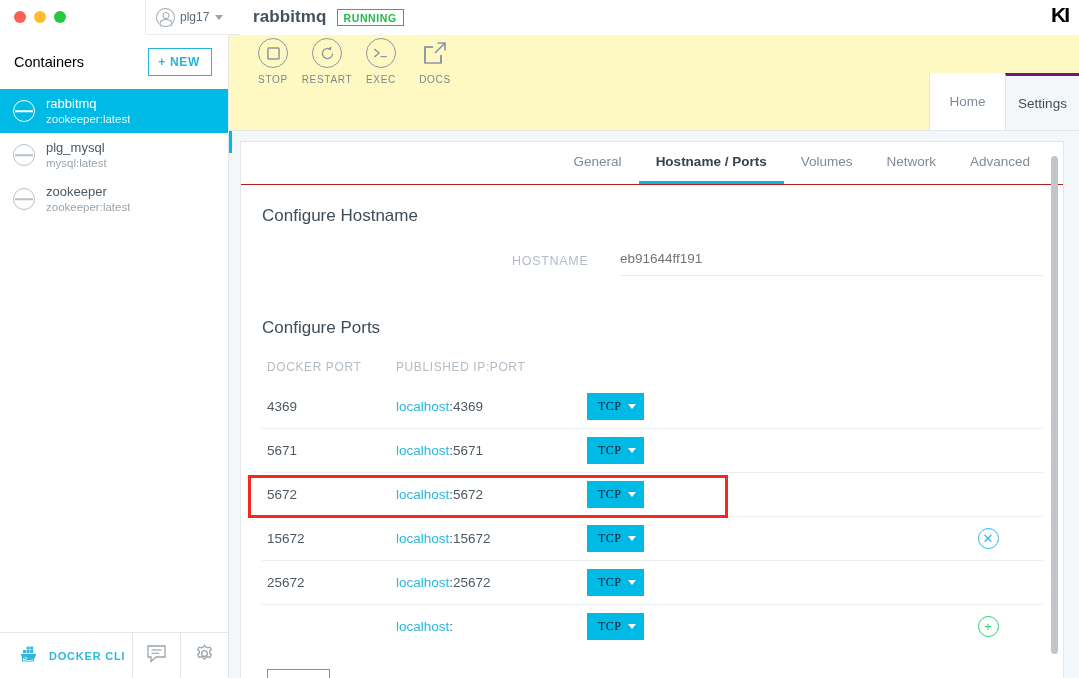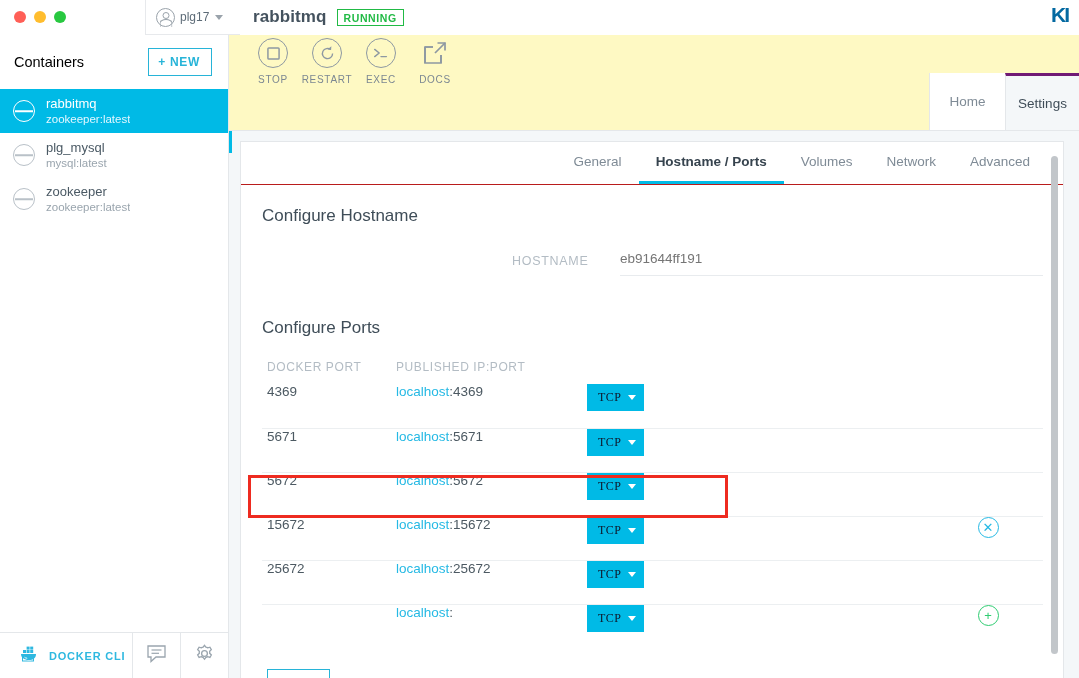--- a/index.html
+++ b/index.html
@@ -65,21 +65,21 @@
     background: #fff;
     border-bottom: 1px solid #ffffff;
   }
   .container-title { font-size: 17px; color: #44525e; font-weight: 600; letter-spacing: .1px; }
   .badge-running {
     font-size: 10.5px; color: #21ba45; border: 1px solid #21ba45;
     padding: 2px 6px 1px 6px; letter-spacing: .6px; font-weight: 600;
   }
   .ki-logo {
     position: absolute; right: 11px; top: 3px;
-    font-size: 21px; font-weight: 800; color: #0369a1;
+    font-size: 21px; font-weight: 800; color: #000000;
     letter-spacing: -2px; font-family: "Liberation Sans", sans-serif;
   }
 
   
   .body-row { flex: 1; display: flex; min-height: 0; }
 
   
   .sidebar {
     width: 229px; flex: 0 0 229px; background: #fff;
     border-right: 1px solid #e4e7ea;
@@ -209,21 +209,21 @@
 
   .ports-head {
     display: flex; margin-top: 22px; padding-left: 5px;
     font-size: 12px; color: #b3bcc4; letter-spacing: .6px;
   }
   .ph-docker { width: 129px; flex: 0 0 129px; }
   .ph-pub { flex: 1; }
 
   .ports-table { margin-top: 10px; }
   .prow {
-    display: flex; align-items: flex-start; height: 44px;
+    display: flex; align-items: center; height: 44px;
     border-top: 1px solid #eceff1; padding-left: 5px; position: relative;
   }
   .prow:first-child { border-top: none; }
   .p-docker { width: 129px; flex: 0 0 129px; font-size: 13.5px; color: #4c5962; }
   .p-pub { width: 191px; flex: 0 0 191px; font-size: 13.5px; color: #4c5962; }
   .p-pub .host { color: #25b9e4; }
   .tcp-btn {
     background: #00bae6; color: #0f172a; font-size: 12px; letter-spacing: .5px;
     padding: 6px 8px 6px 11px; display: inline-flex; align-items: center; gap: 6px;
     cursor: pointer; border: none; font-family: Liberation Serif, serif;

